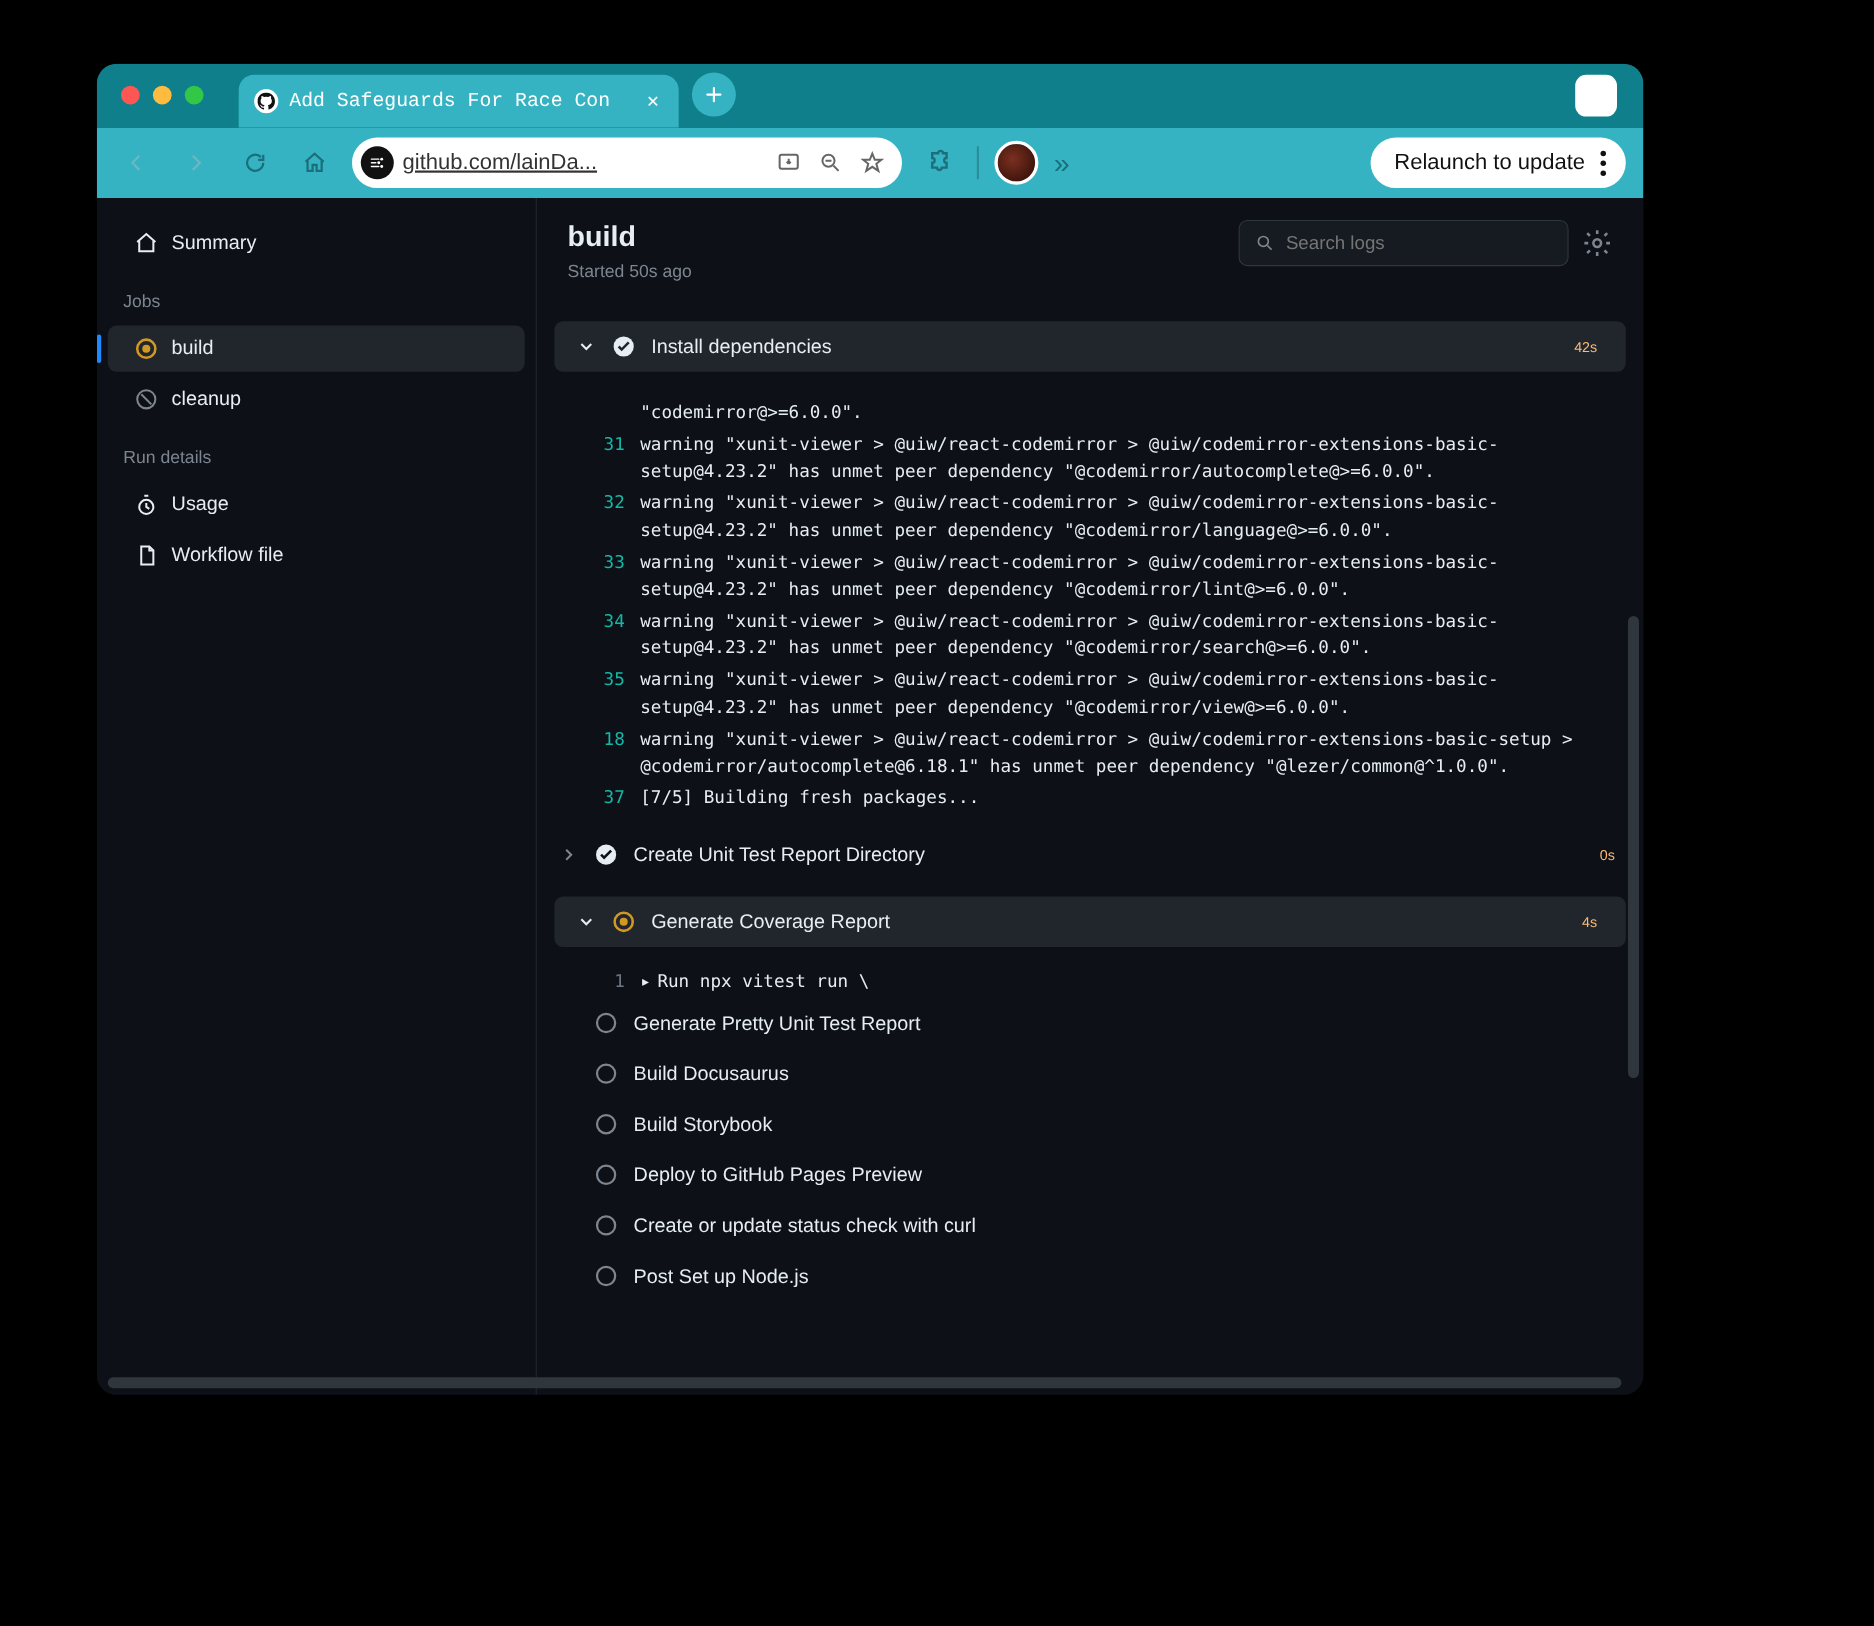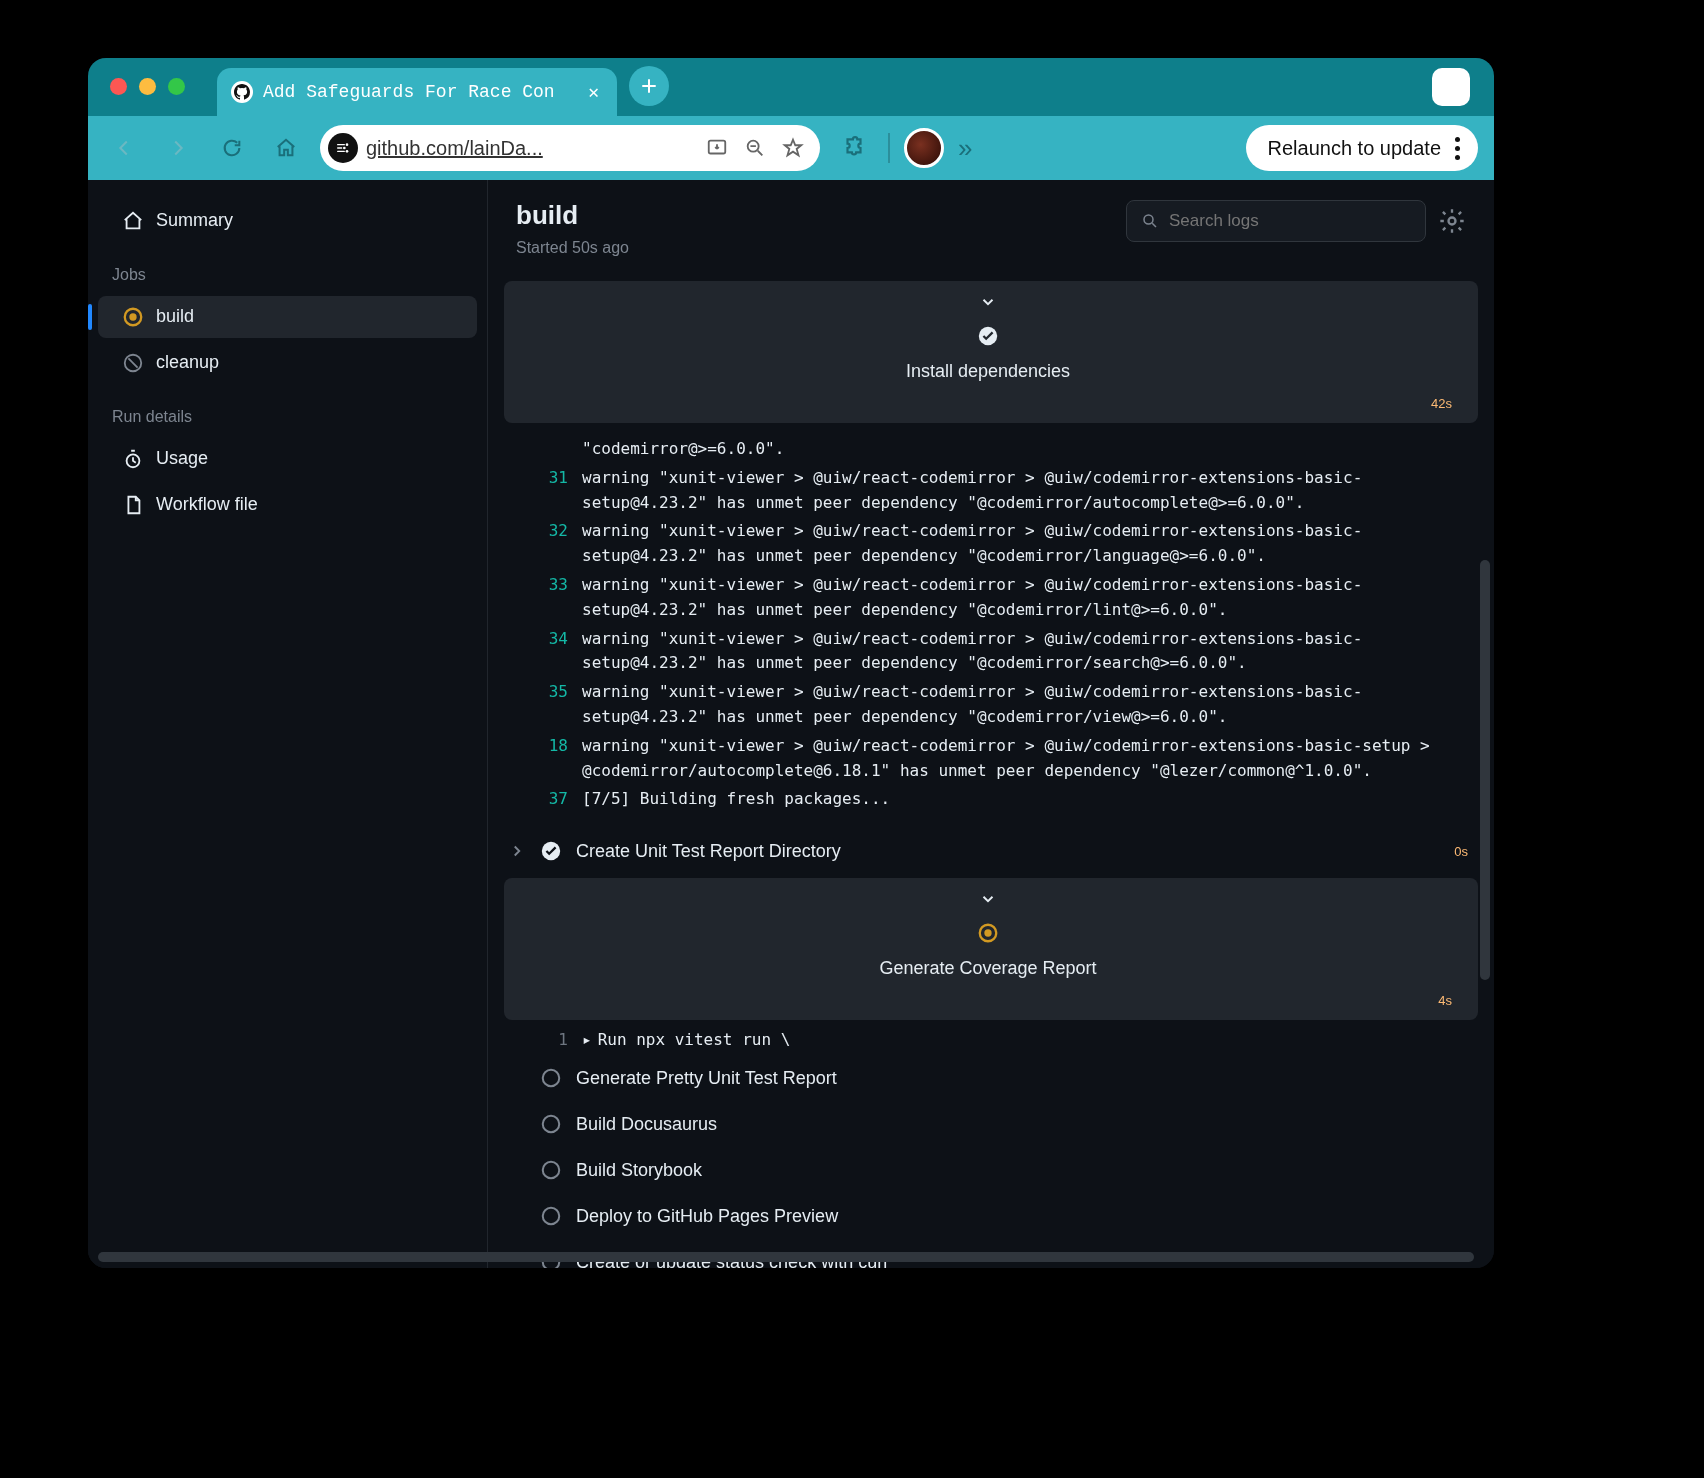--- a/index.html
+++ b/index.html
@@ -215,22 +215,21 @@
     align-items:center;
     padding: 12px 26px 12px 20px;
     gap:14px;
     color:#e6edf3;
     font-size:18px;
     cursor:pointer;
   }
   .step-row.grouped{
     background:#21262d;
     border-radius:8px;
-    margin: 4px 16px;
-    flex-direction: column;
+    margin: 15px 16px;
   }
   .step-row .chev{width:18px;height:18px;}
   .step-row .dur{margin-left:auto;color:#fdba74;font-size:13px;}
   .status-icon{width:22px;height:22px;flex-shrink:0;}
   .log-area{
     font-family: ui-monospace, SFMono-Regular, Menlo, monospace;
     font-size: 16px;
     color:#e6edf3;
     padding: 8px 0 14px;
   }

